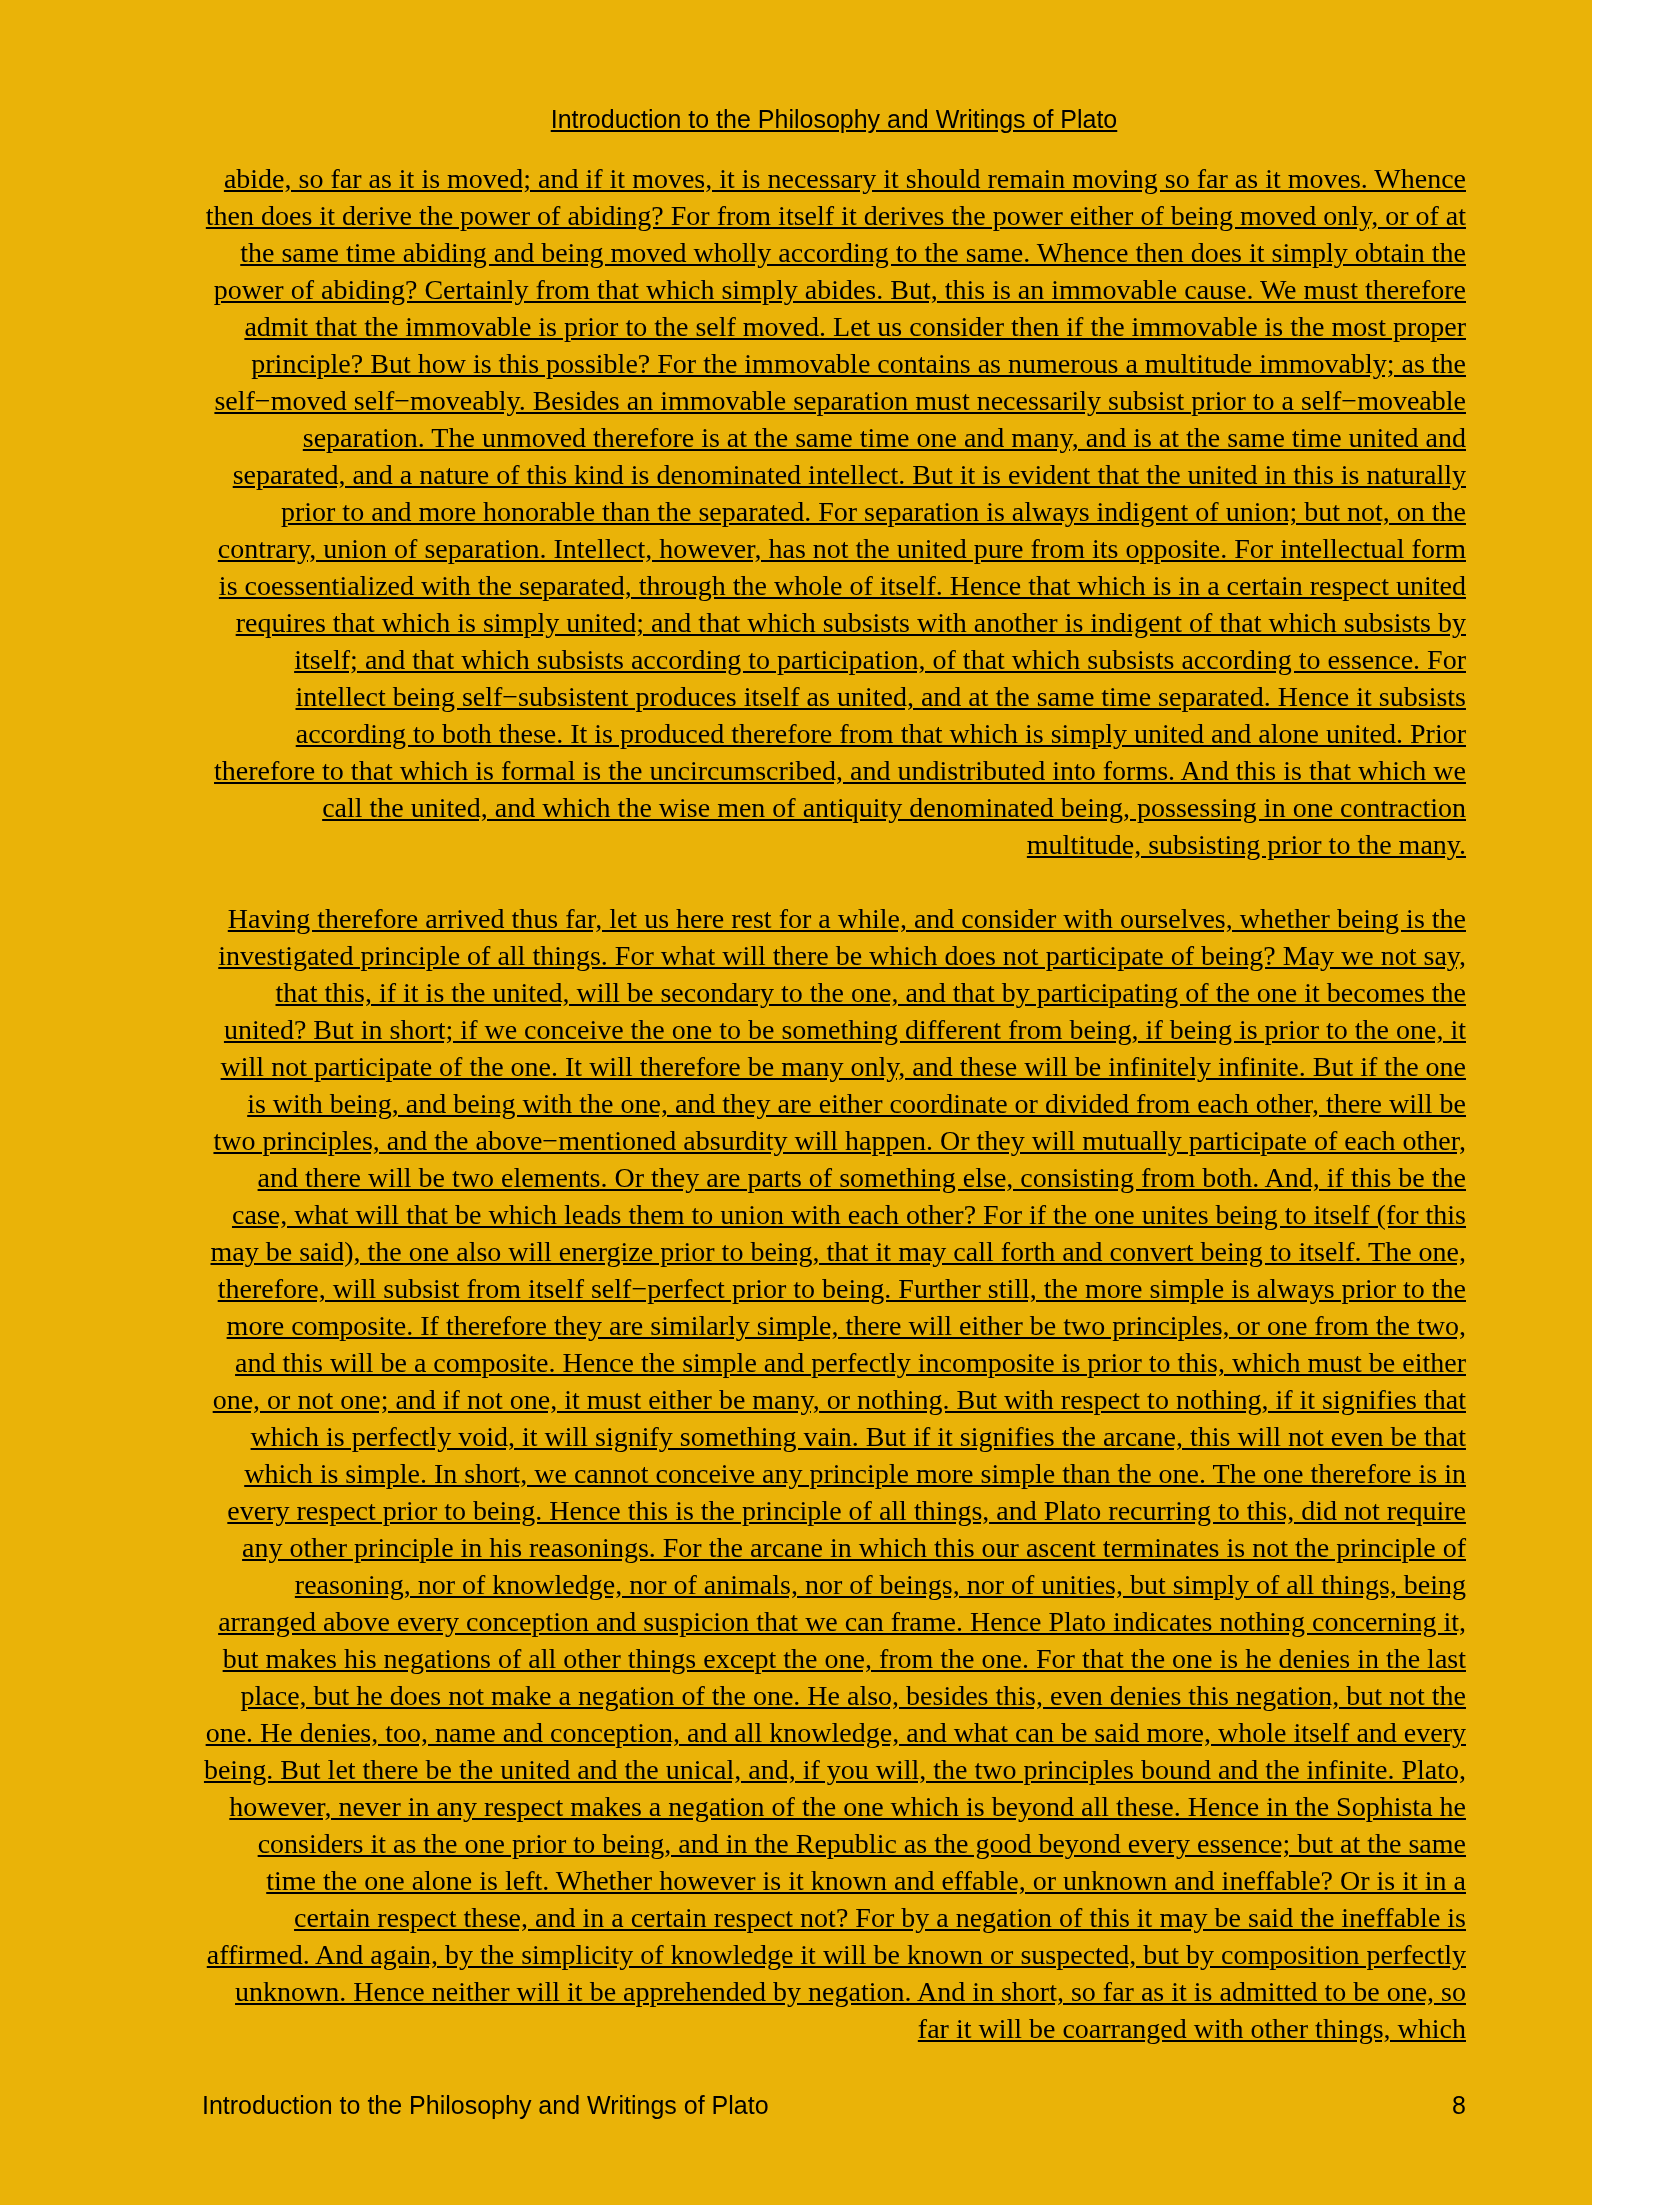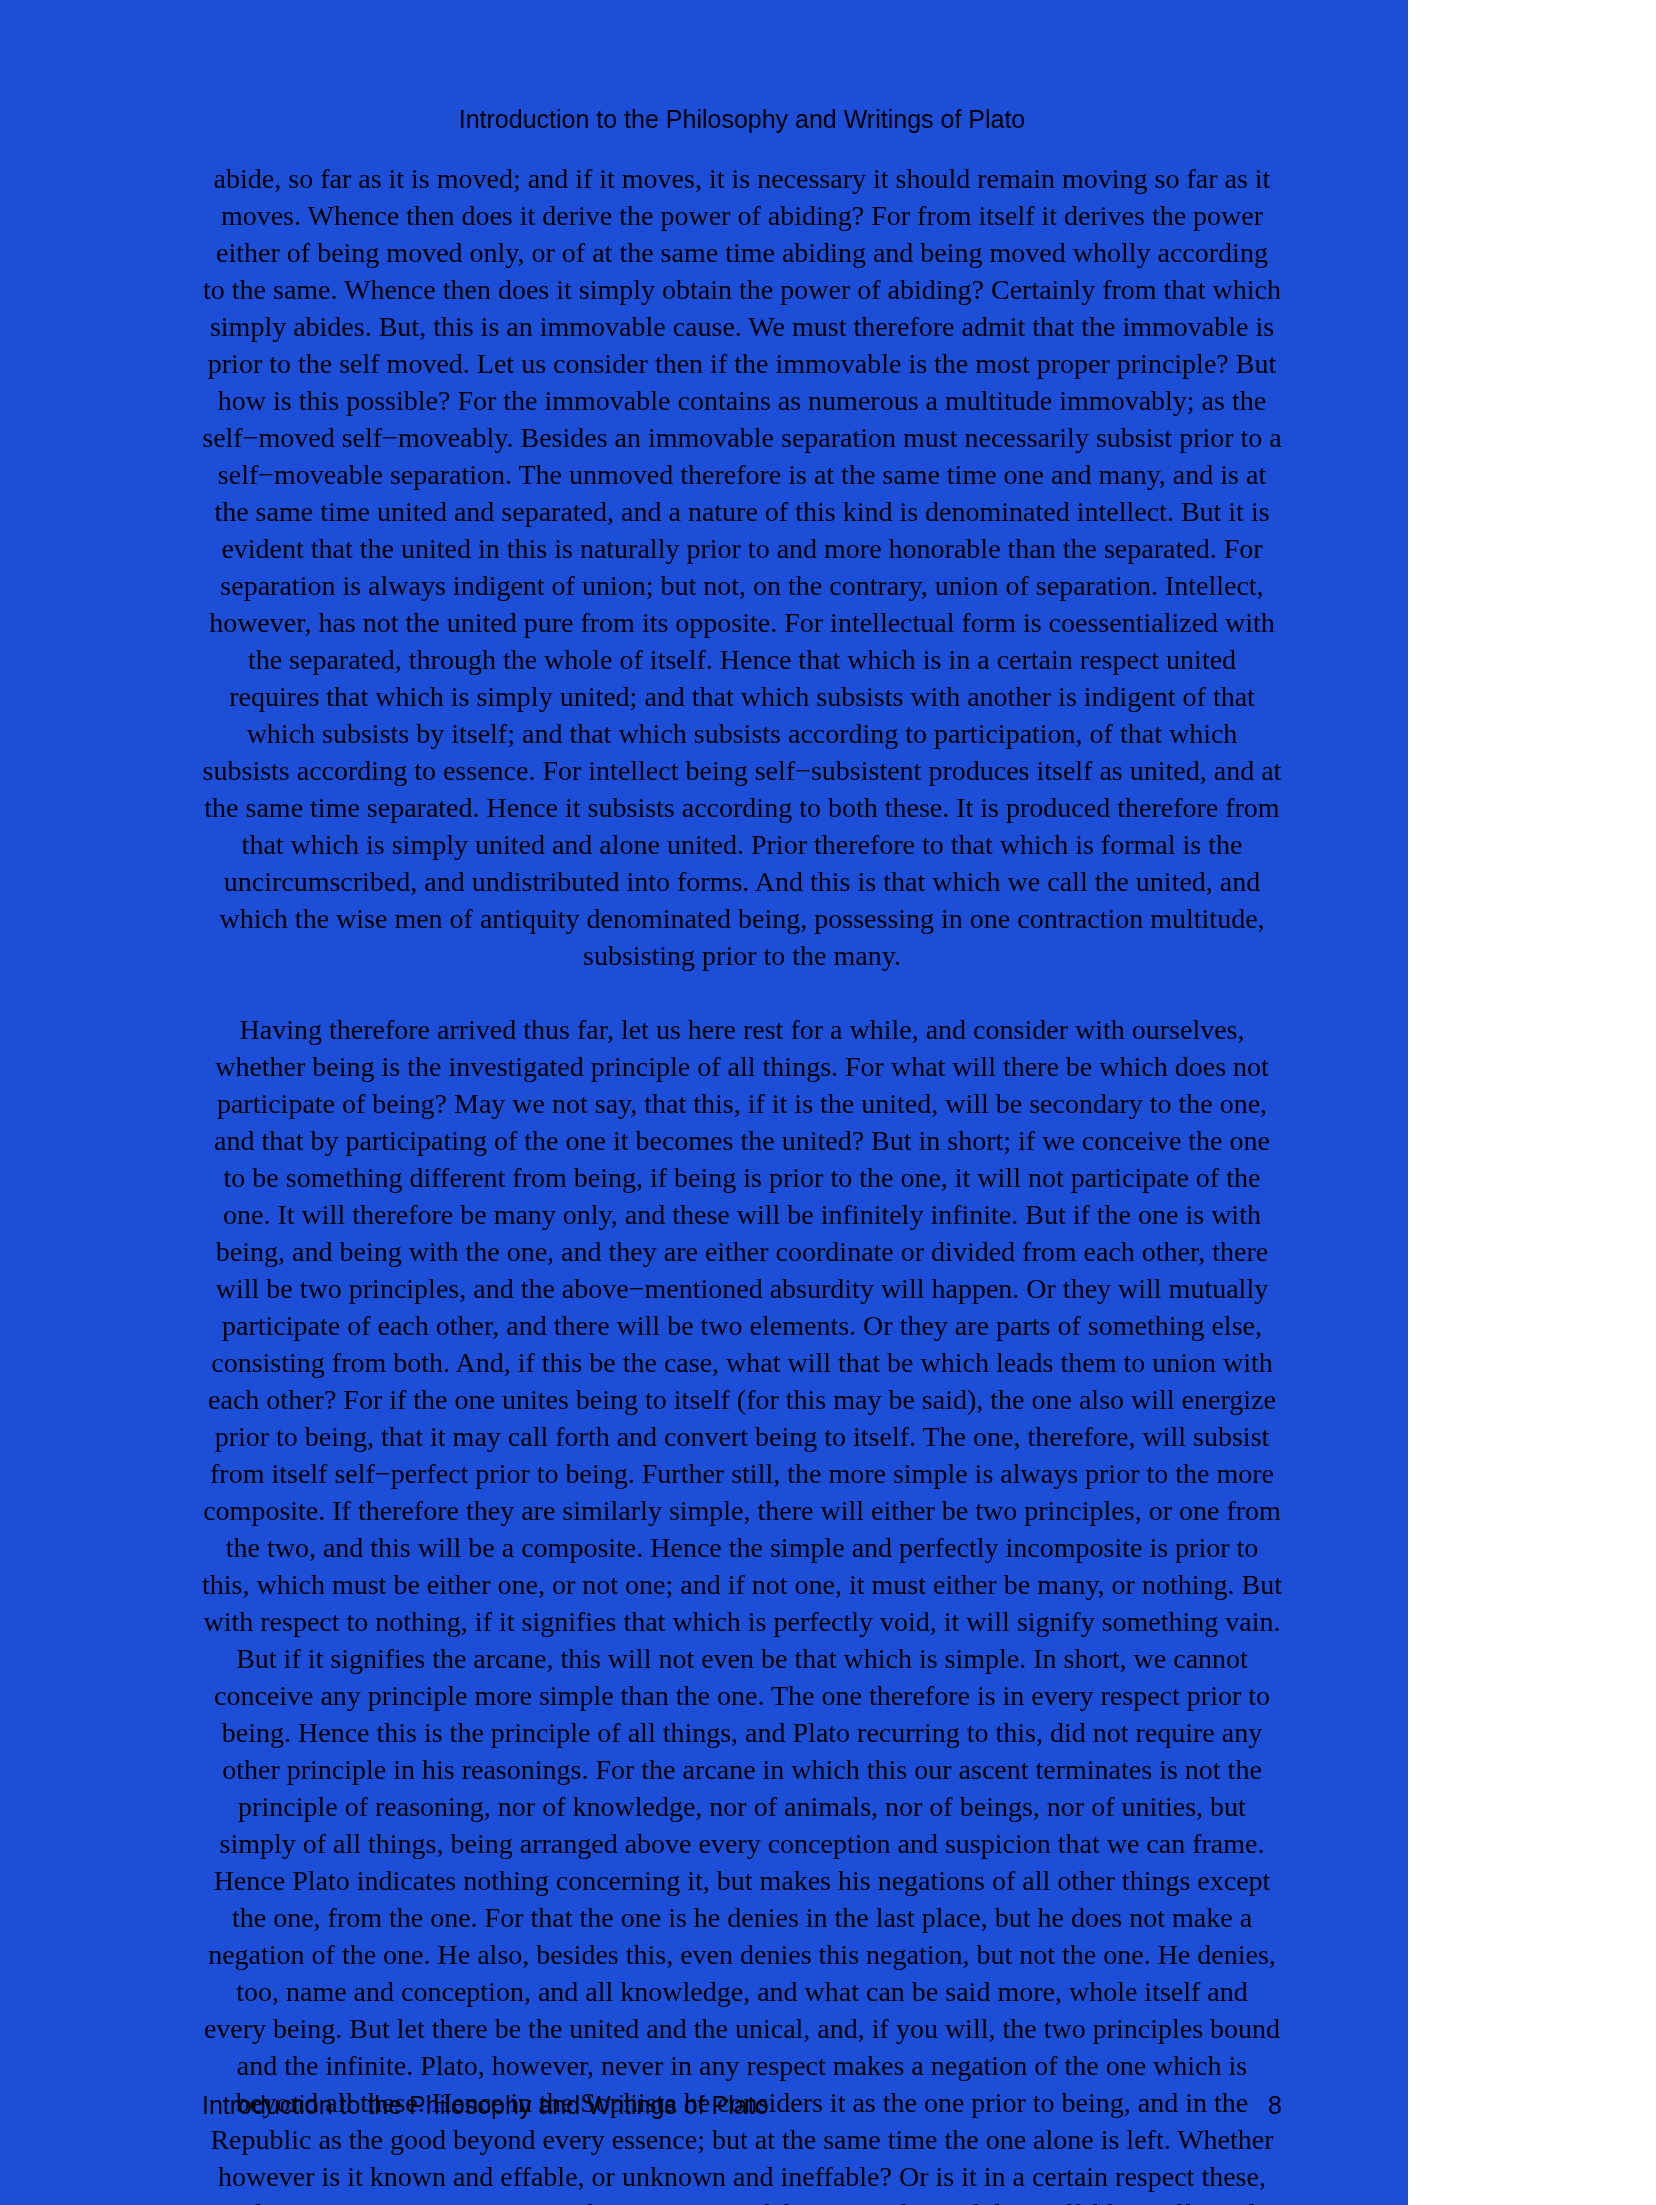--- a/index.html
+++ b/index.html
@@ -2,25 +2,26 @@
 <html style="font-size:10.7px"><head>
 <meta charset="utf-8">
 <style>
   html, body {
     margin: 0;
     padding: 0;
     background: #ffffff;
   }
   .page {
     position: relative;
-    width: 1408px;
+    width: 1592px;
     height: 2205px;
-    background: #1d4ed8;
+    background: #eab308;
     color: #000000;
     overflow: hidden;
+    text-decoration: underline;
   }
   .content-block {
     margin-left: 202px;
     margin-right: 126px;
   }
   .doc-header {
     margin-top: 104px;
     text-align: center;
   }
   .doc-header h1 {
@@ -29,21 +30,21 @@
     font-weight: 400;
     font-size: 25px;
     line-height: 31px;
     color: #000000;
   }
   .doc-body {
     margin-top: 25.4px;
     font-family: "Liberation Serif", "DejaVu Serif", serif;
     font-size: 28px;
     line-height: 37px;
-    text-align: center;
+    text-align: right;
     color: #000000;
   }
   .doc-body p {
     margin: 0 0 37px 0;
   }
   .doc-body p:last-child {
     margin-bottom: 8px;
   }
   .doc-footer {
     position: absolute;

